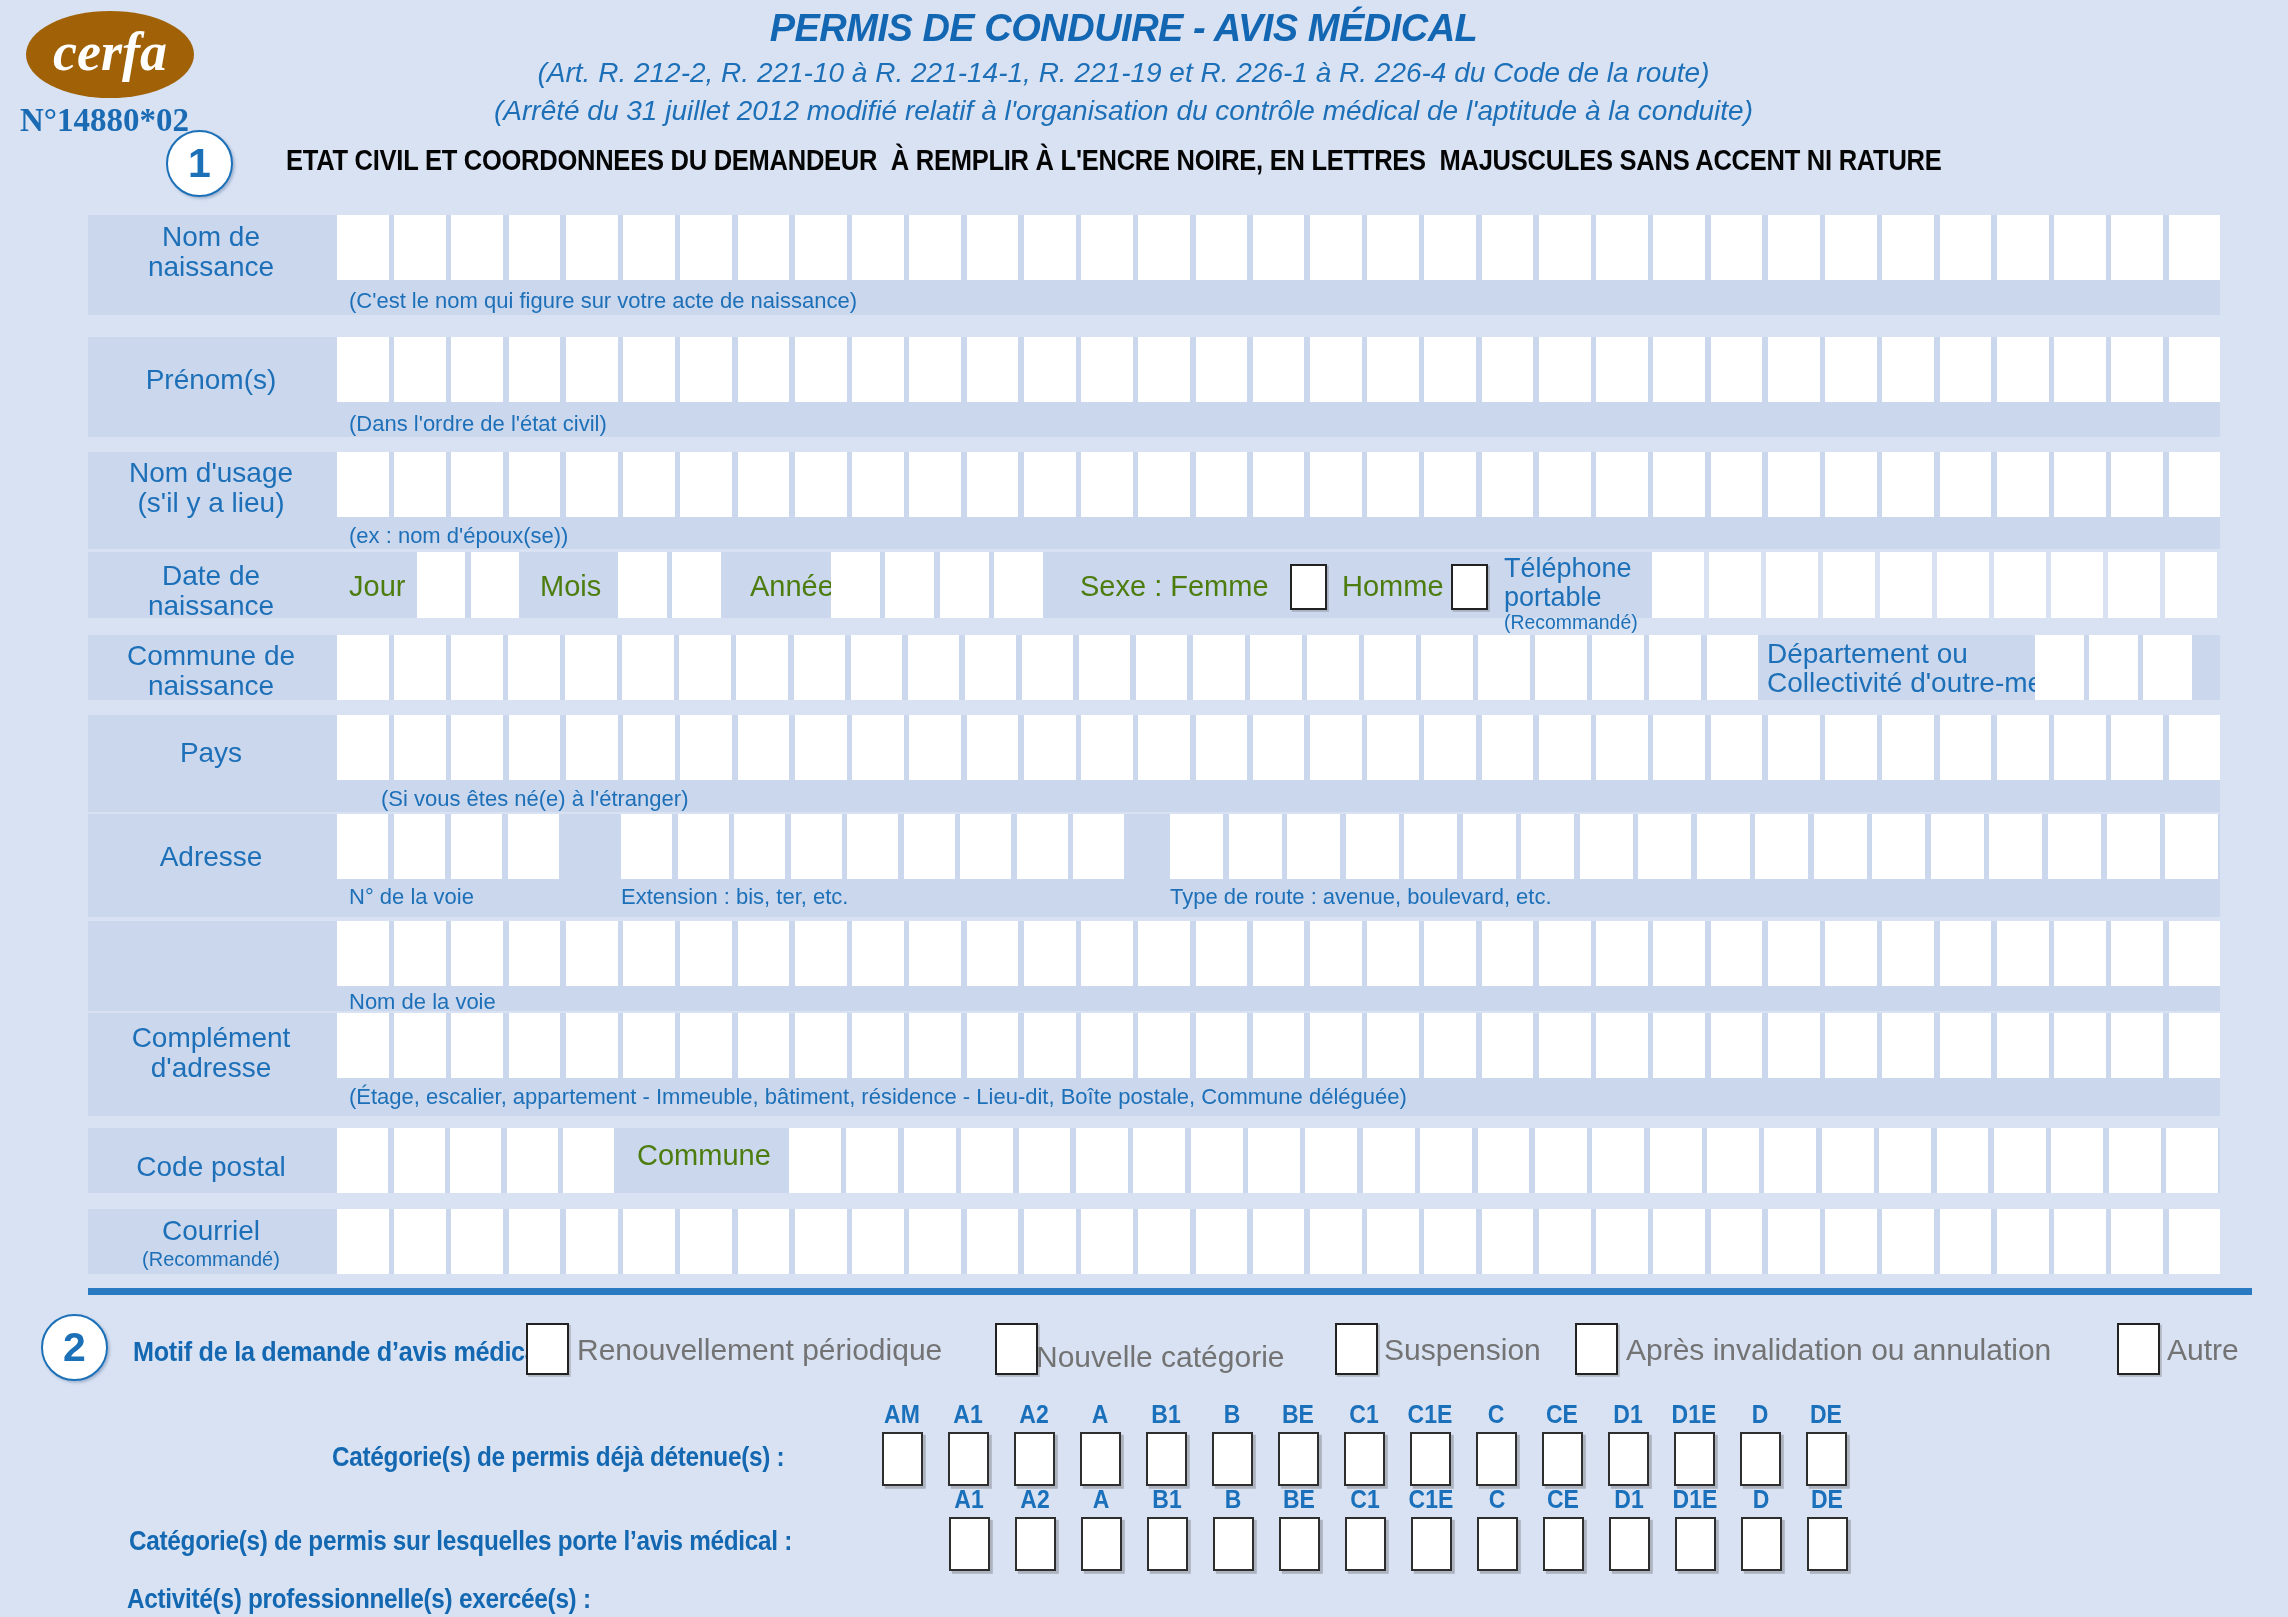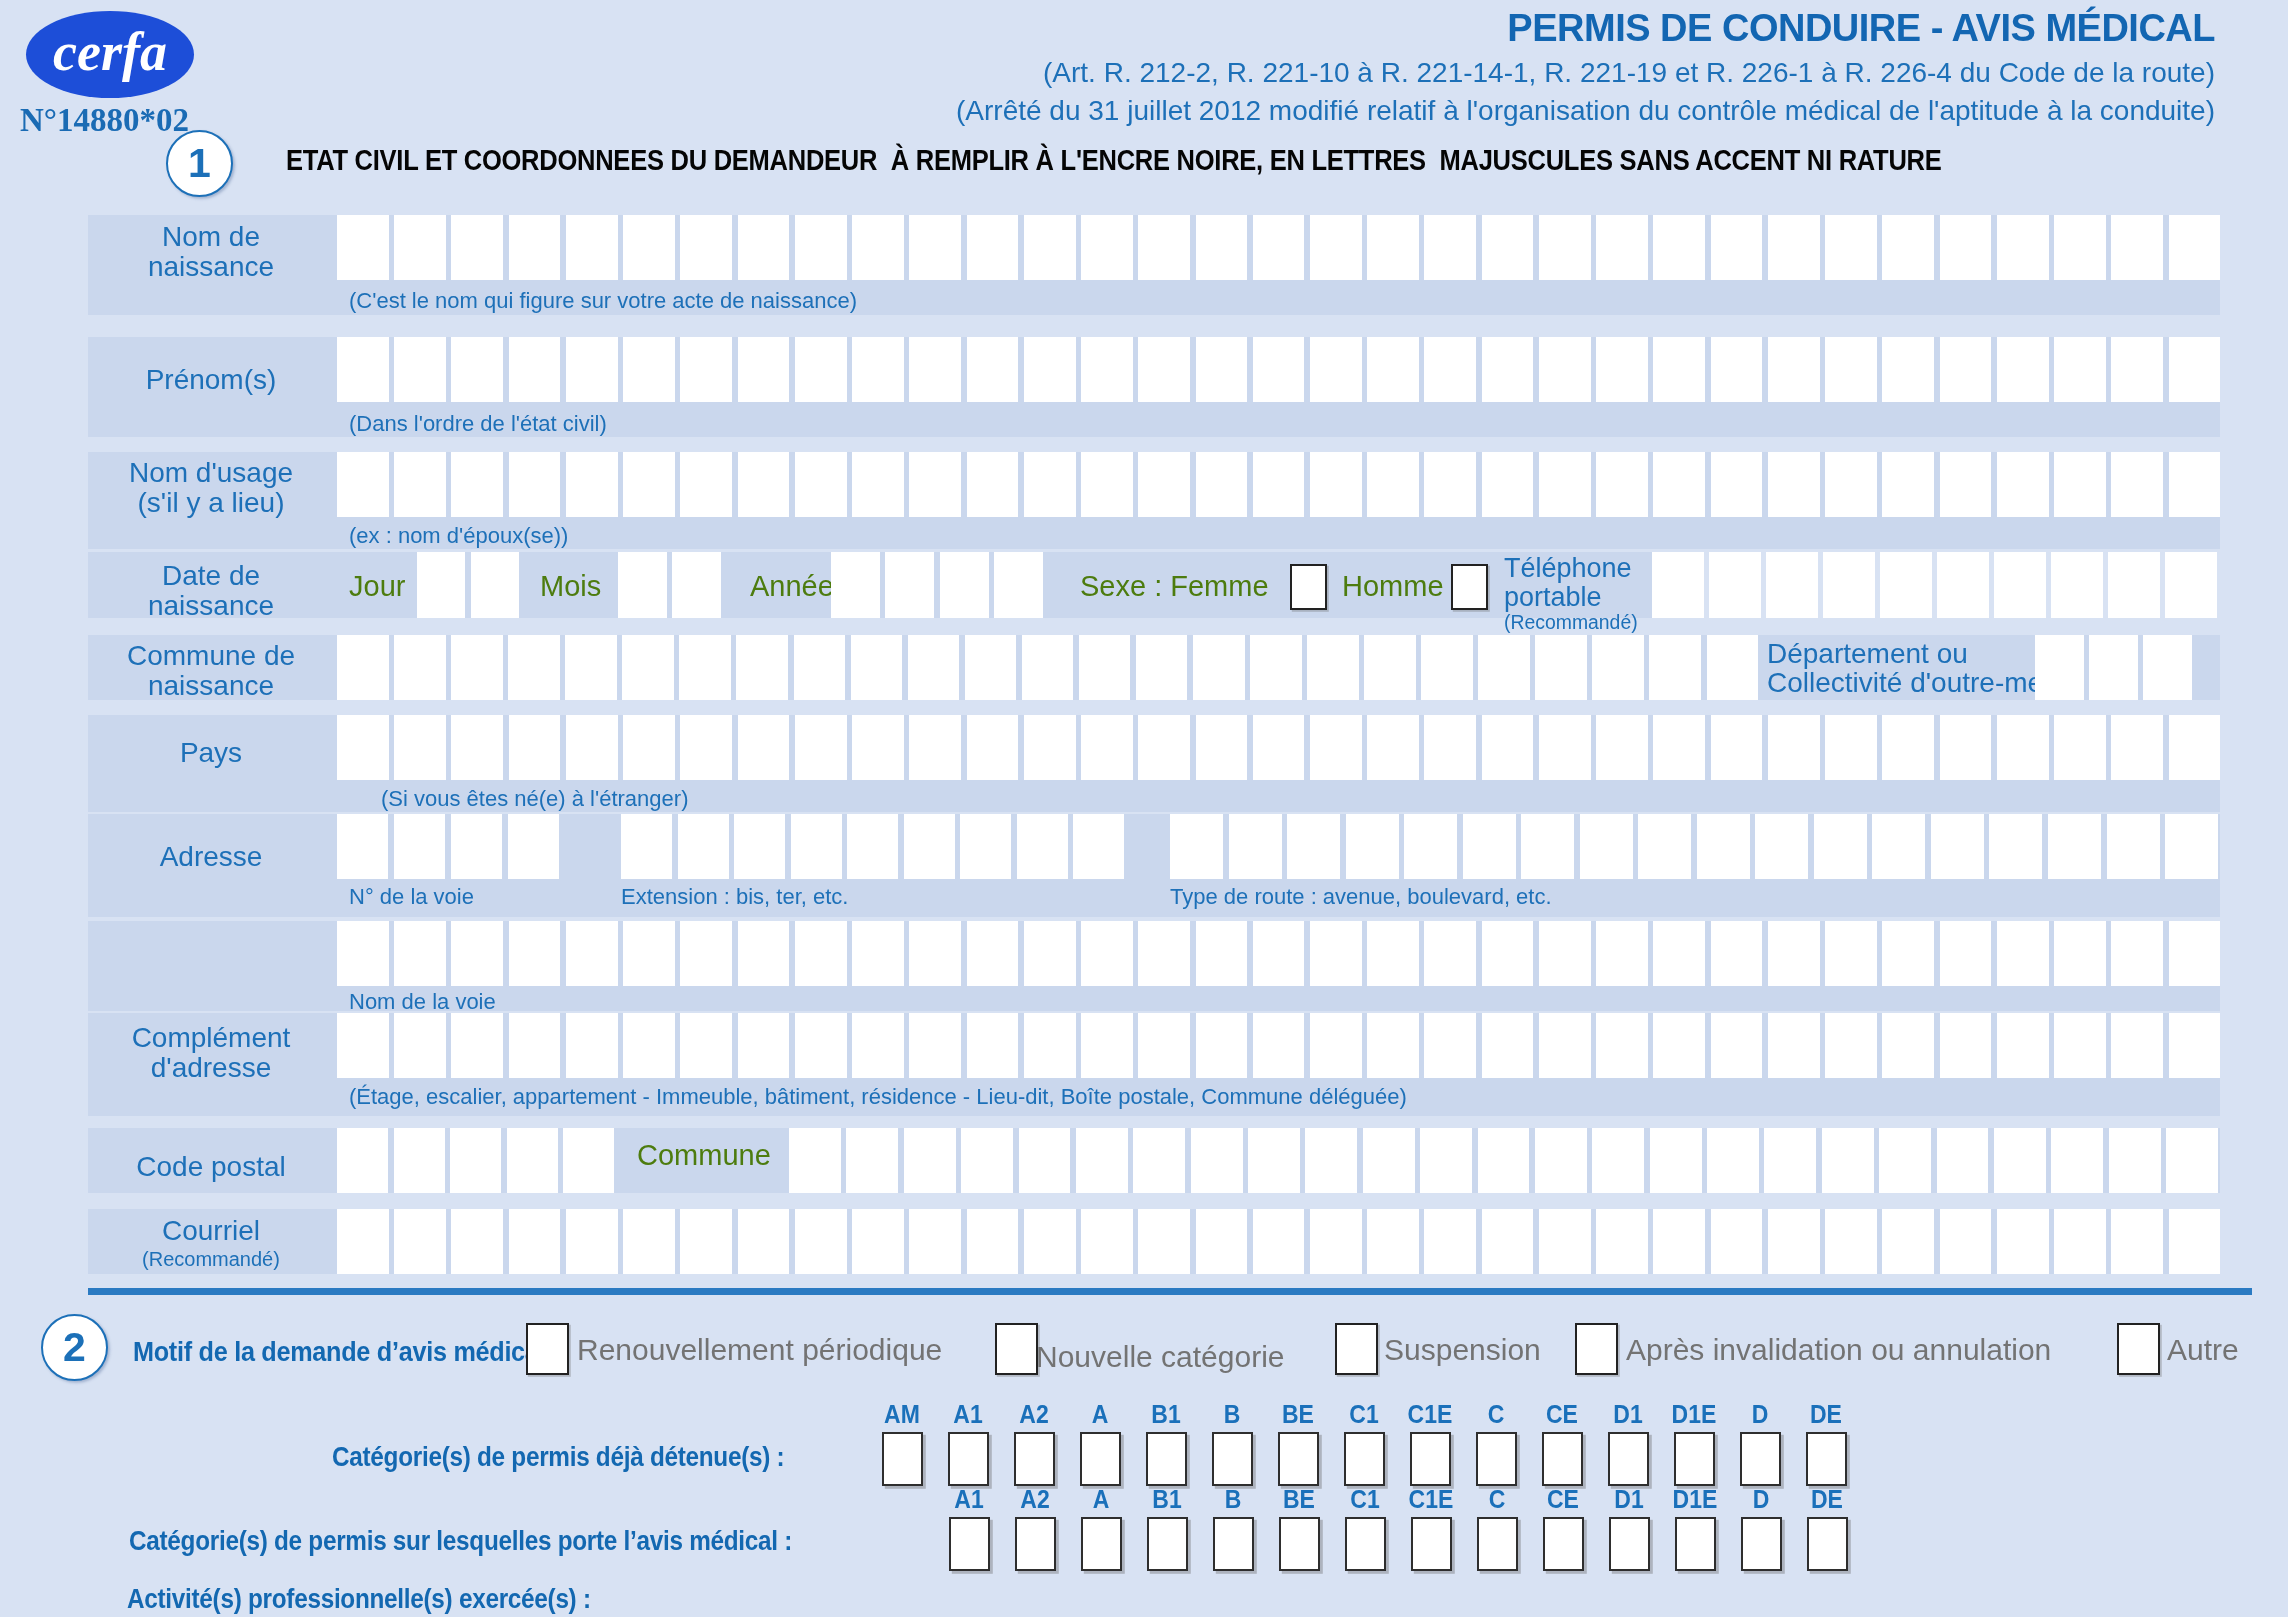--- a/index.html
+++ b/index.html
@@ -1,26 +1,26 @@
 <!DOCTYPE html>
 <html style="font-size:14.8px"><head>
 <meta charset="utf-8">
 <style>
   html,body{margin:0;padding:0;background:#d8e2f3;}
   .page{position:relative;width:2289px;height:1618px;background:#d8e2f3;
         font-family:"Liberation Sans","DejaVu Sans",sans-serif;overflow:hidden;}
 
   
-  .logo{position:absolute;left:26px;top:11px;width:168px;height:87px;background:#1d4ed8;
+  .logo{position:absolute;left:26px;top:11px;width:168px;height:87px;background:#a16207;
         border-radius:50%;display:flex;align-items:center;justify-content:center;}
   .logo span{color:#fff;font-family:"Liberation Serif","DejaVu Serif",serif;
         font-style:italic;font-weight:bold;font-size:54px;line-height:1;padding-bottom:5.5px;}
   .form-number{position:absolute;left:20px;top:102px;color:#1a6bb4;font-weight:bold;
         font-size:33px;font-family:"Liberation Serif","DejaVu Serif",serif;}
-  .header-text{position:absolute;left:0;top:0;width:2215px;text-align:right;}
+  .header-text{position:absolute;left:16px;top:0;width:2215px;text-align:center;font-style:italic;}
   .title{margin-top:7.4px;color:#1366b2;font-weight:bold;font-size:38px;letter-spacing:-0.5px;}
   .subtitle{color:#1d70b8;font-size:28px;margin-top:6.5px;}
 
   
   .circle{position:absolute;width:63px;height:63px;border-radius:50%;background:#fff;
         border:2.8px solid #1c70b8;color:#1c70b8;font-weight:bold;font-size:41px;
         display:flex;align-items:center;justify-content:center;box-shadow:1.8px 1.8px 2.8px rgba(60,90,140,.35);}
   .s1-heading{position:absolute;left:286px;top:144px;color:#050505;font-weight:bold;font-size:29px;
         letter-spacing:-0.3px;transform:scaleX(.88);transform-origin:left center;white-space:pre;}
 

